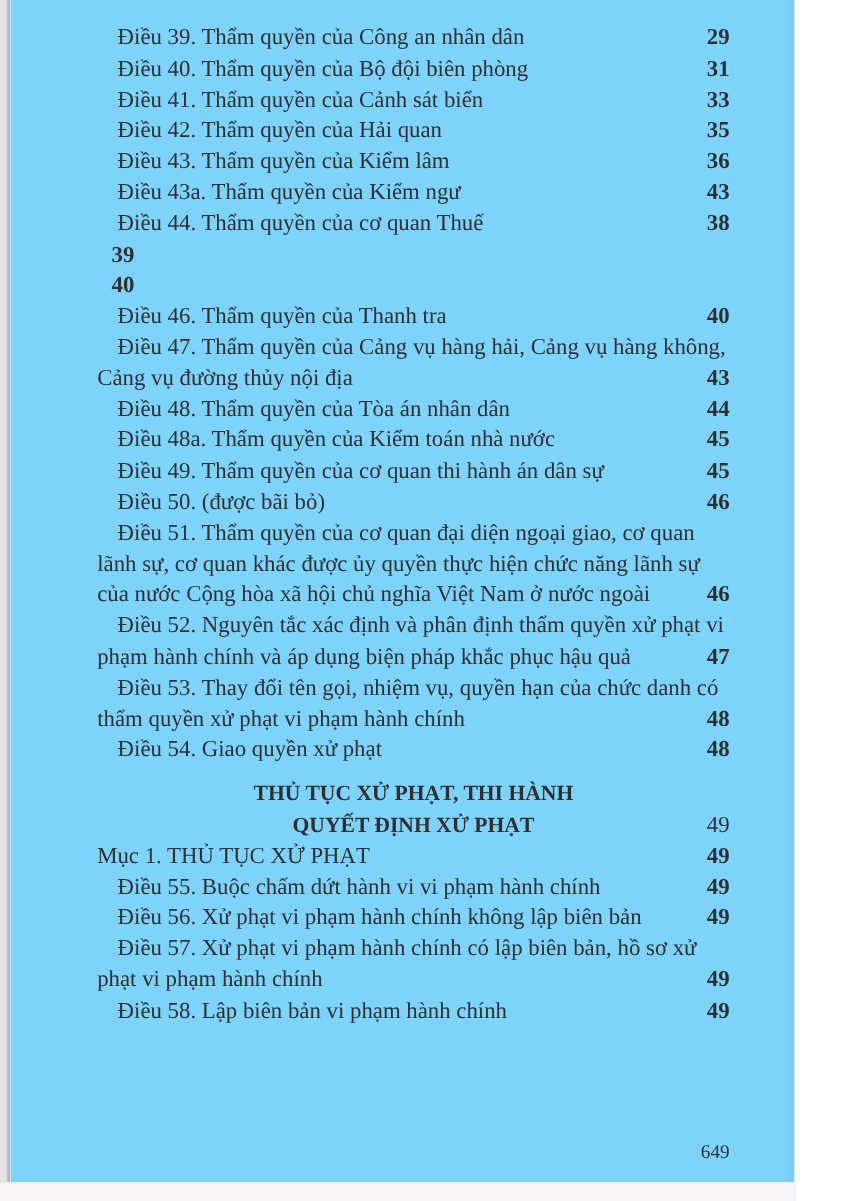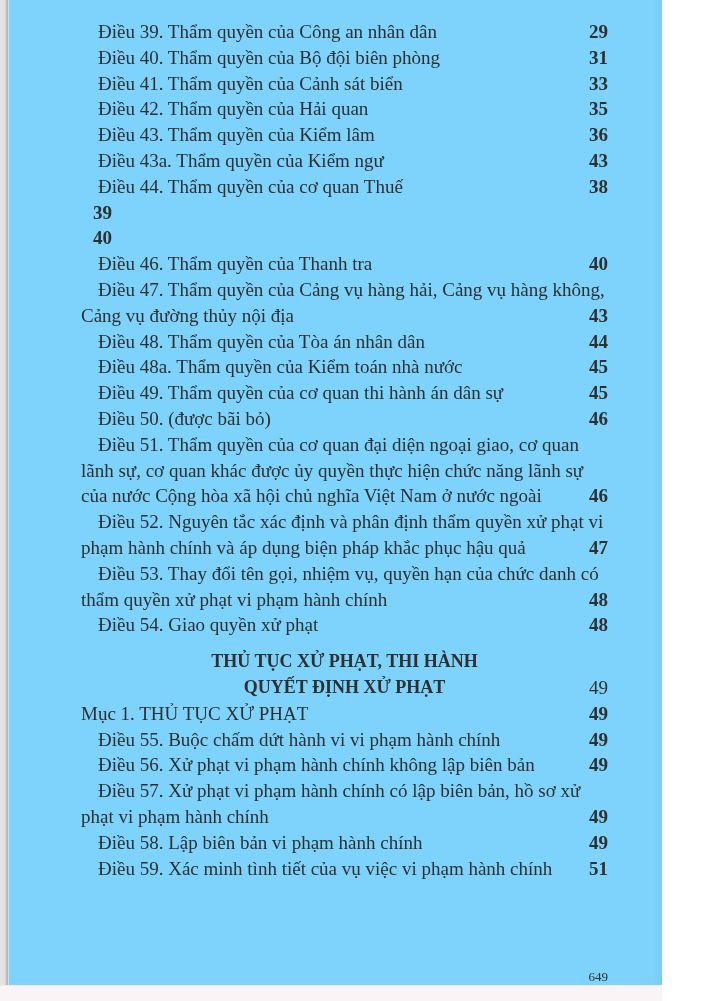--- a/index.html
+++ b/index.html
@@ -76,22 +76,22 @@
     bottom: 0;
     font-weight: normal;
     font-size: 19px;
     margin-left: 0;
   }
   
   .entry.section .line .txt { padding-left: 0; }
   .footer-num {
     position: absolute;
     right: 54px;
-    bottom: 14px;
-    font-size: 13px;
+    bottom: 30px;
+    font-size: 16px;
     line-height: 20px;
     text-align: right;
   }
 </style>
 </head>
 <body>
 
 <div class="page">
   <div class="edge-left"></div>
   <div class="edge-right"></div>
@@ -258,22 +258,16 @@
           <span class="txt">phạt vi phạm hành chính</span>
           <span class="pg">49</span>
         </div>
       </div>
       <div class="entry article">
         <div class="line first last">
           <span class="txt">Điều 58. Lập biên bản vi phạm hành chính</span>
           <span class="pg">49</span>
         </div>
       </div>
-      <div class="entry article">
-        <div class="line first last">
-          <span class="txt">Điều 59. Xác minh tình tiết của vụ việc vi phạm hành chính</span>
-          <span class="pg">51</span>
-        </div>
-      </div>
     </div>
   <div class="footer-num">649</div>
   <div class="edge-bottom"></div>
 </div>
 
 </body></html>

